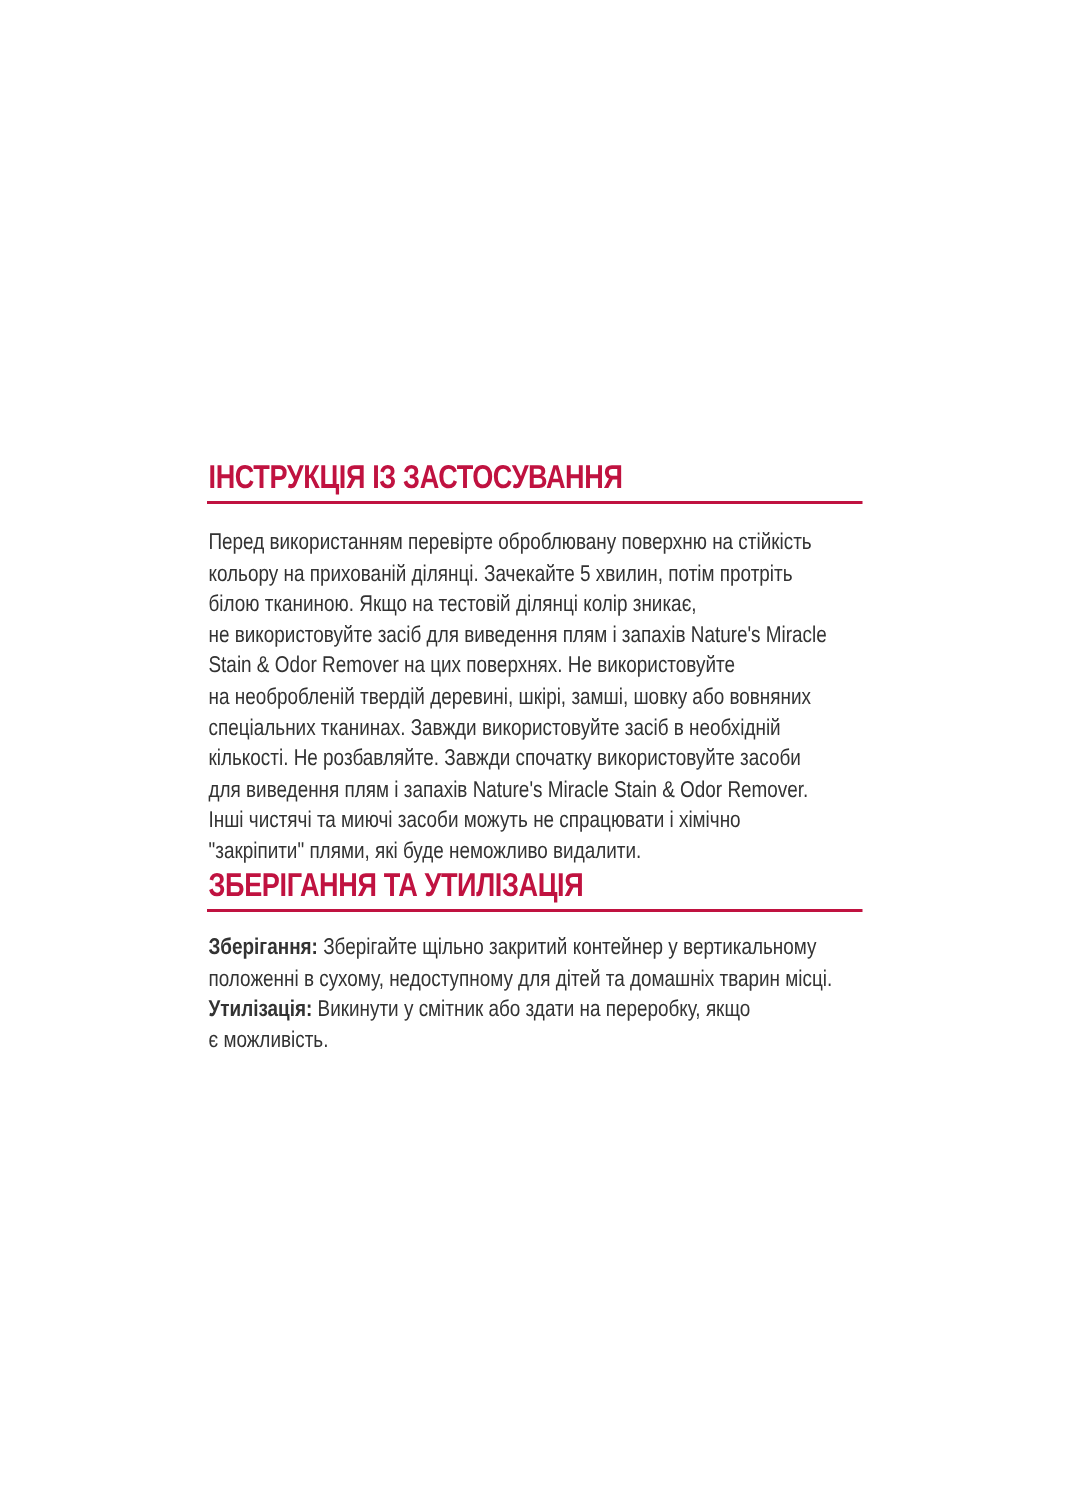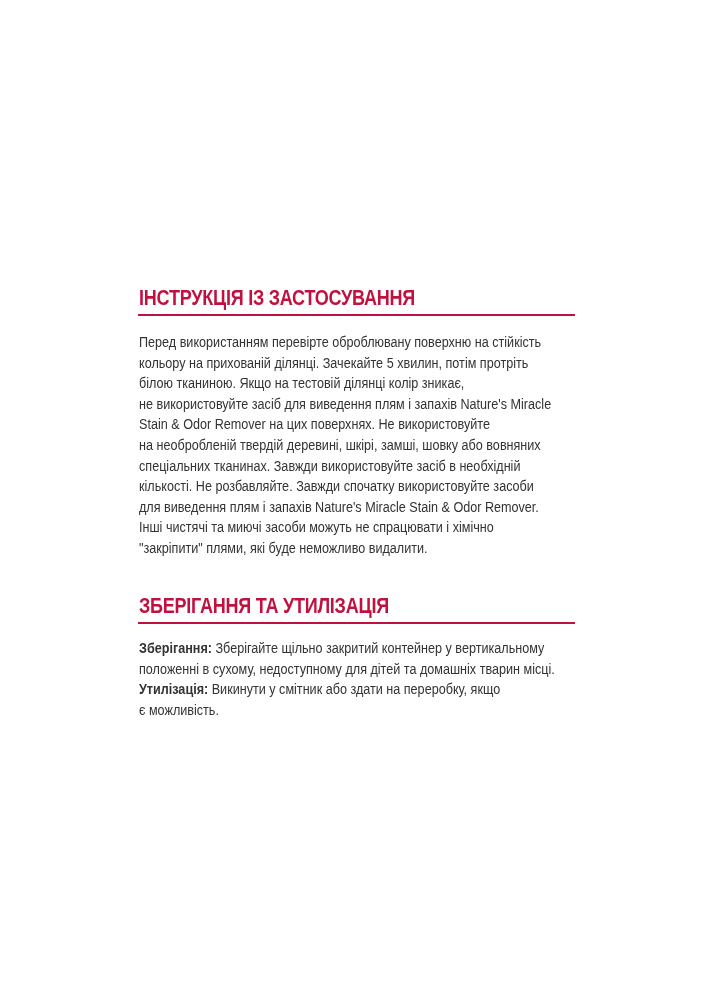--- a/index.html
+++ b/index.html
@@ -60,39 +60,39 @@
     }
     .bold {
       font-weight: bold;
     }
   </style>
 </head>
 <body>
 
 <div class="page">
 
-  <section class="section" style="top:284px;">
+  <section class="section" style="top:304px;">
     <h2 class="heading">ІНСТРУКЦІЯ ІЗ ЗАСТОСУВАННЯ</h2>
     <div class="rule"></div>
     <p class="body-text" style="margin-top:16px;">
       <span class="line">Перед використанням перевірте оброблювану поверхню на стійкість</span>
       <span class="line">кольору на прихованій ділянці. Зачекайте 5 хвилин, потім протріть</span>
       <span class="line">білою тканиною. Якщо на тестовій ділянці колір зникає,</span>
       <span class="line">не використовуйте засіб для виведення плям і запахів Nature's Miracle</span>
       <span class="line">Stain &amp; Odor Remover на цих поверхнях. Не використовуйте</span>
       <span class="line">на необробленій твердій деревині, шкірі, замші, шовку або вовняних</span>
       <span class="line">спеціальних тканинах. Завжди використовуйте засіб в необхідній</span>
       <span class="line">кількості. Не розбавляйте. Завжди спочатку використовуйте засоби</span>
       <span class="line">для виведення плям і запахів Nature's Miracle Stain &amp; Odor Remover.</span>
       <span class="line">Інші чистячі та миючі засоби можуть не спрацювати і хімічно</span>
       <span class="line">"закріпити" плями, які буде неможливо видалити.</span>
     </p>
   </section>
 
-  <section class="section" style="top:592px;">
+  <section class="section" style="top:576px;">
     <h2 class="heading">ЗБЕРІГАННЯ ТА УТИЛІЗАЦІЯ</h2>
     <div class="rule"></div>
     <p class="body-text" style="margin-top:14px;">
       <span class="line"><span class="bold">Зберігання:</span><span> Зберігайте щільно закритий контейнер у вертикальному</span></span>
       <span class="line">положенні в сухому, недоступному для дітей та домашніх тварин місці.</span>
       <span class="line"><span class="bold">Утилізація:</span><span> Викинути у смітник або здати на переробку, якщо</span></span>
       <span class="line">є можливість.</span>
     </p>
   </section>
 

